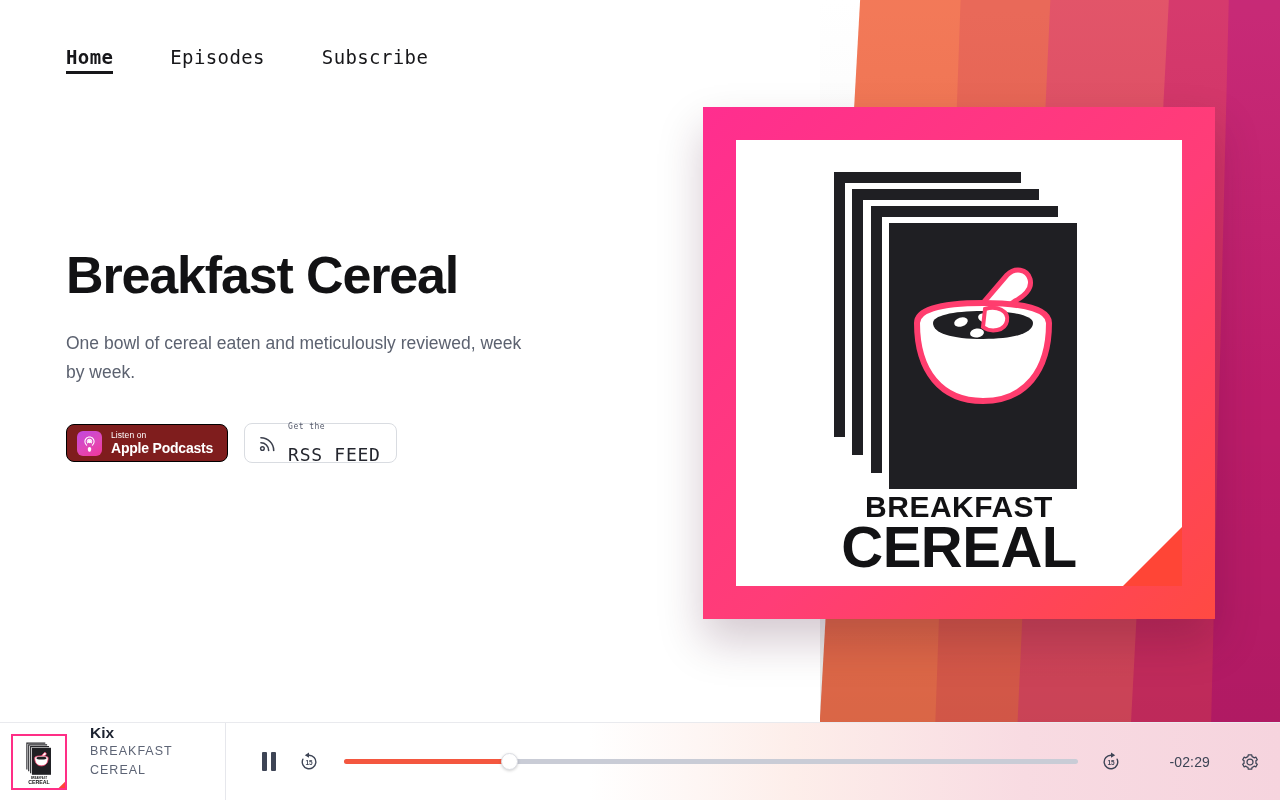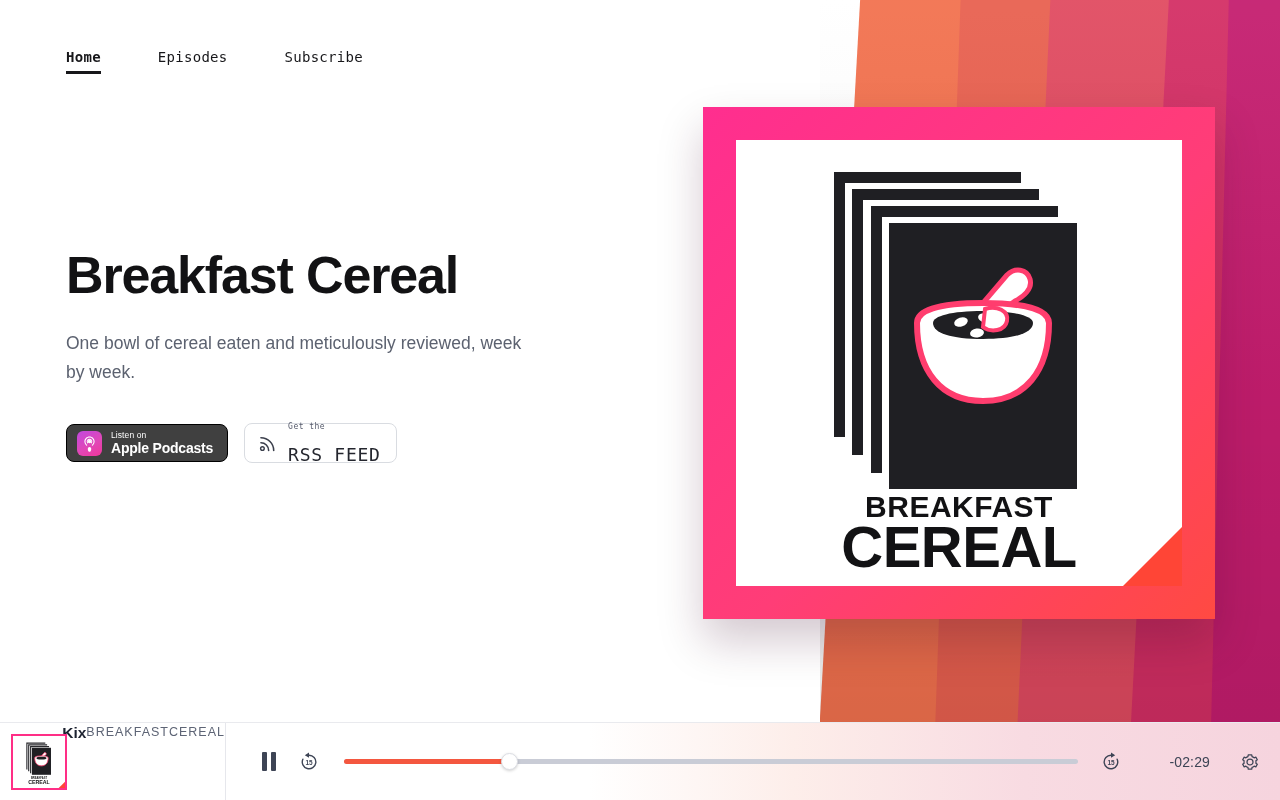--- a/index.html
+++ b/index.html
@@ -23,21 +23,21 @@
   .band-5 { left: 400px; width: 120px; background: #c41d6e; transform: skewX(-1.4deg); }
   .band-shade {
     position: absolute; inset: 0;
     background: linear-gradient(180deg, rgba(255,255,255,0.06) 0%, rgba(0,0,0,0.04) 55%, rgba(0,0,0,0.10) 100%);
   }
 
   
   .nav { position: absolute; top: 48px; left: 66px; display: flex; align-items: flex-start; gap: 0; z-index: 20; }
   .nav-item {
     font-family: "DejaVu Sans Mono", "Liberation Mono", monospace;
-    font-size: 14px; letter-spacing: 0.02em; color: #17171a; text-decoration: none;
+    font-size: 19px; letter-spacing: 0.02em; color: #17171a; text-decoration: none;
     padding: 0; margin-right: 57px; position: relative; line-height: 18px; white-space: nowrap;
   }
   .nav-item:last-child { margin-right: 12px; }
   .nav-item.active { font-weight: bold; }
   .nav-item.active::after {
     content: ""; position: absolute; left: 0; right: 0; bottom: -8px; height: 3px; background: #17171a;
   }
 
   
   .hero { position: absolute; left: 66px; top: 248px; width: 540px; z-index: 20; }
@@ -47,21 +47,21 @@
   }
   .hero-sub {
     margin-top: 26px; font-size: 17.5px; line-height: 29px; color: #5c6270; max-width: 470px;
   }
 
   
   .badges { display: flex; align-items: center; gap: 16px; margin-top: 36px; }
 
   .badge-apple {
     display: flex; align-items: center; gap: 9px;
-    background: #404040; border-radius: 8px; padding: 7px 14px 7px 10px;
+    background: #7f1d1d; border-radius: 8px; padding: 7px 14px 7px 10px;
     height: 38px; text-decoration: none; border: 1px solid #000;
   }
   .apple-mark {
     width: 25px; height: 25px; border-radius: 6px; flex: 0 0 auto;
     background: linear-gradient(150deg, #c147e0 0%, #e048b8 55%, #f0369a 100%);
     display: flex; align-items: center; justify-content: center;
   }
   .apple-text { display: flex; flex-direction: column; line-height: 1; }
   .apple-small { color: #fff; font-size: 8.5px; letter-spacing: 0.01em; margin-bottom: 2px; }
   .apple-big { color: #fff; font-size: 14px; font-weight: bold; letter-spacing: -0.015em; }
@@ -96,21 +96,21 @@
   }
   .player-thumb-cell {
     width: 78px; height: 78px; flex: 0 0 auto;
     display: flex; align-items: center; justify-content: center; background: transparent;
   }
   .player-thumb {
     width: 56px; height: 56px; border: 2px solid #ff2e86; background: #fff; position: relative; overflow: hidden;
   }
   .player-meta {
     flex: 0 0 auto; width: 148px; padding-left: 12px;
-    border-right: 1px solid #e6e7ec; height: 78px; display: flex; justify-content: flex-end;
+    border-right: 1px solid #e6e7ec; height: 78px; display: flex; flex-direction: column; justify-content: flex-start;
   }
   .track-title { font-size: 15.5px; font-weight: bold; color: #1c2230; line-height: 19px; }
   .track-show {
     font-size: 12.5px; color: #5d6475; letter-spacing: 0.08em; line-height: 19px;
   }
 
   .player-controls { display: flex; align-items: center; gap: 0; padding-left: 30px; flex: 0 0 auto; }
   .btn-pause {
     width: 26px; height: 26px; display: flex; align-items: center; justify-content: center; gap: 4px;
     background: none; border: none; cursor: pointer; padding: 0;

